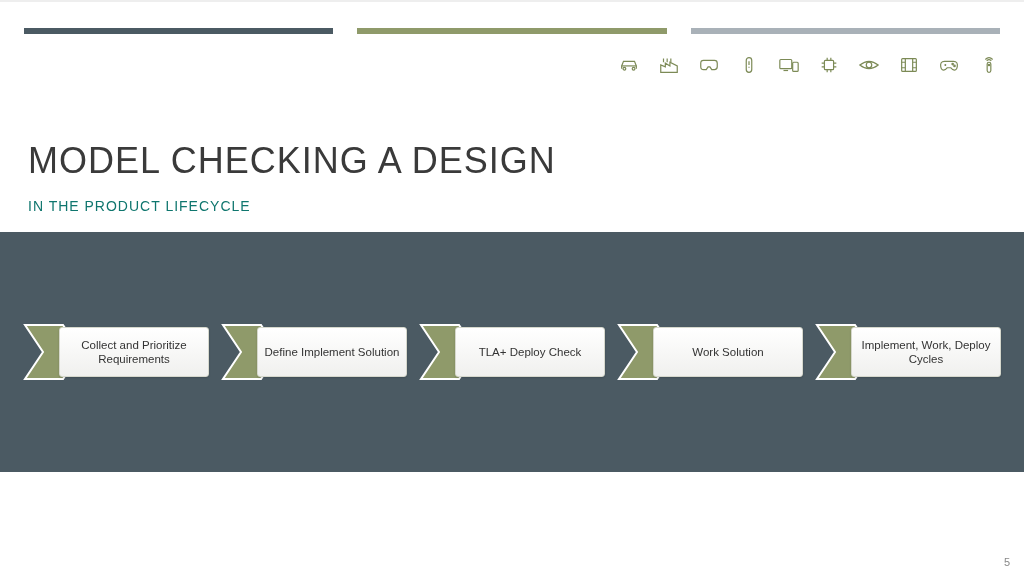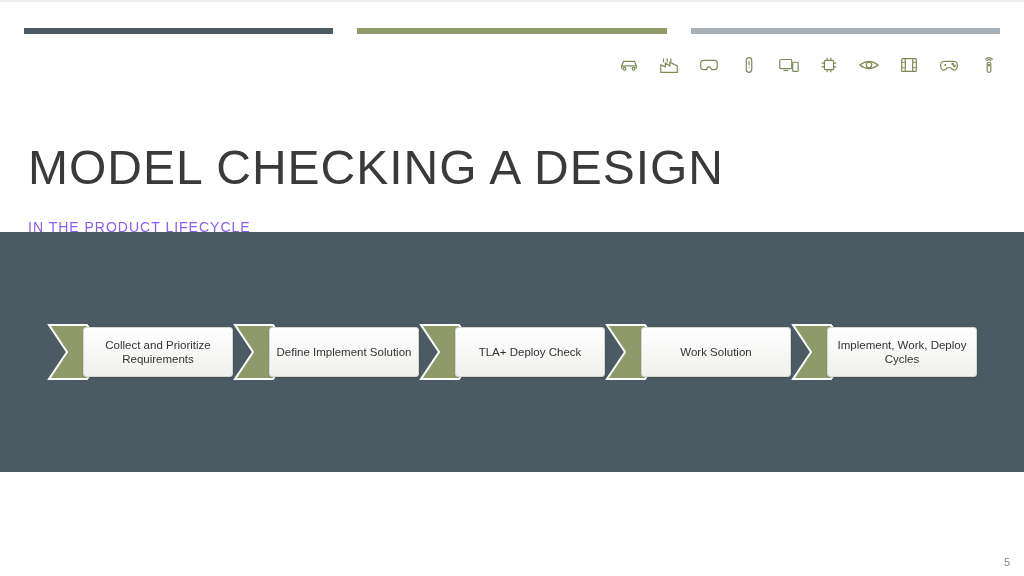--- a/index.html
+++ b/index.html
@@ -34,44 +34,44 @@
     align-items: center;
   }
   .icon-row svg { width: 22px; height: 22px; stroke: #7c8a56; stroke-width: 1.3; fill: none; }
 
   .title-block {
     position: absolute;
     top: 140px;
     left: 28px;
   }
   .title {
-    font-size: 48px;
+    font-size: 36px;
     font-weight: 300;
     letter-spacing: 1px;
     color: #3a3a3a;
   }
   .subtitle {
-    margin-top: 24px;
+    margin-top: 16px;
     font-size: 14px;
     font-weight: 400;
     letter-spacing: 1px;
-    color: #8b5cf6;
+    color: #0f766e;
   }
 
   .diagram-panel {
     position: absolute;
     top: 232px;
     left: 0;
     right: 0;
     height: 240px;
     background: #4b5a63;
     display: flex;
     align-items: center;
     justify-content: center;
-    gap: 0;
+    gap: 12px;
     padding: 0 20px;
   }
 
   .step {
     position: relative;
     display: flex;
     align-items: center;
   }
   .chevron {
     position: relative;

